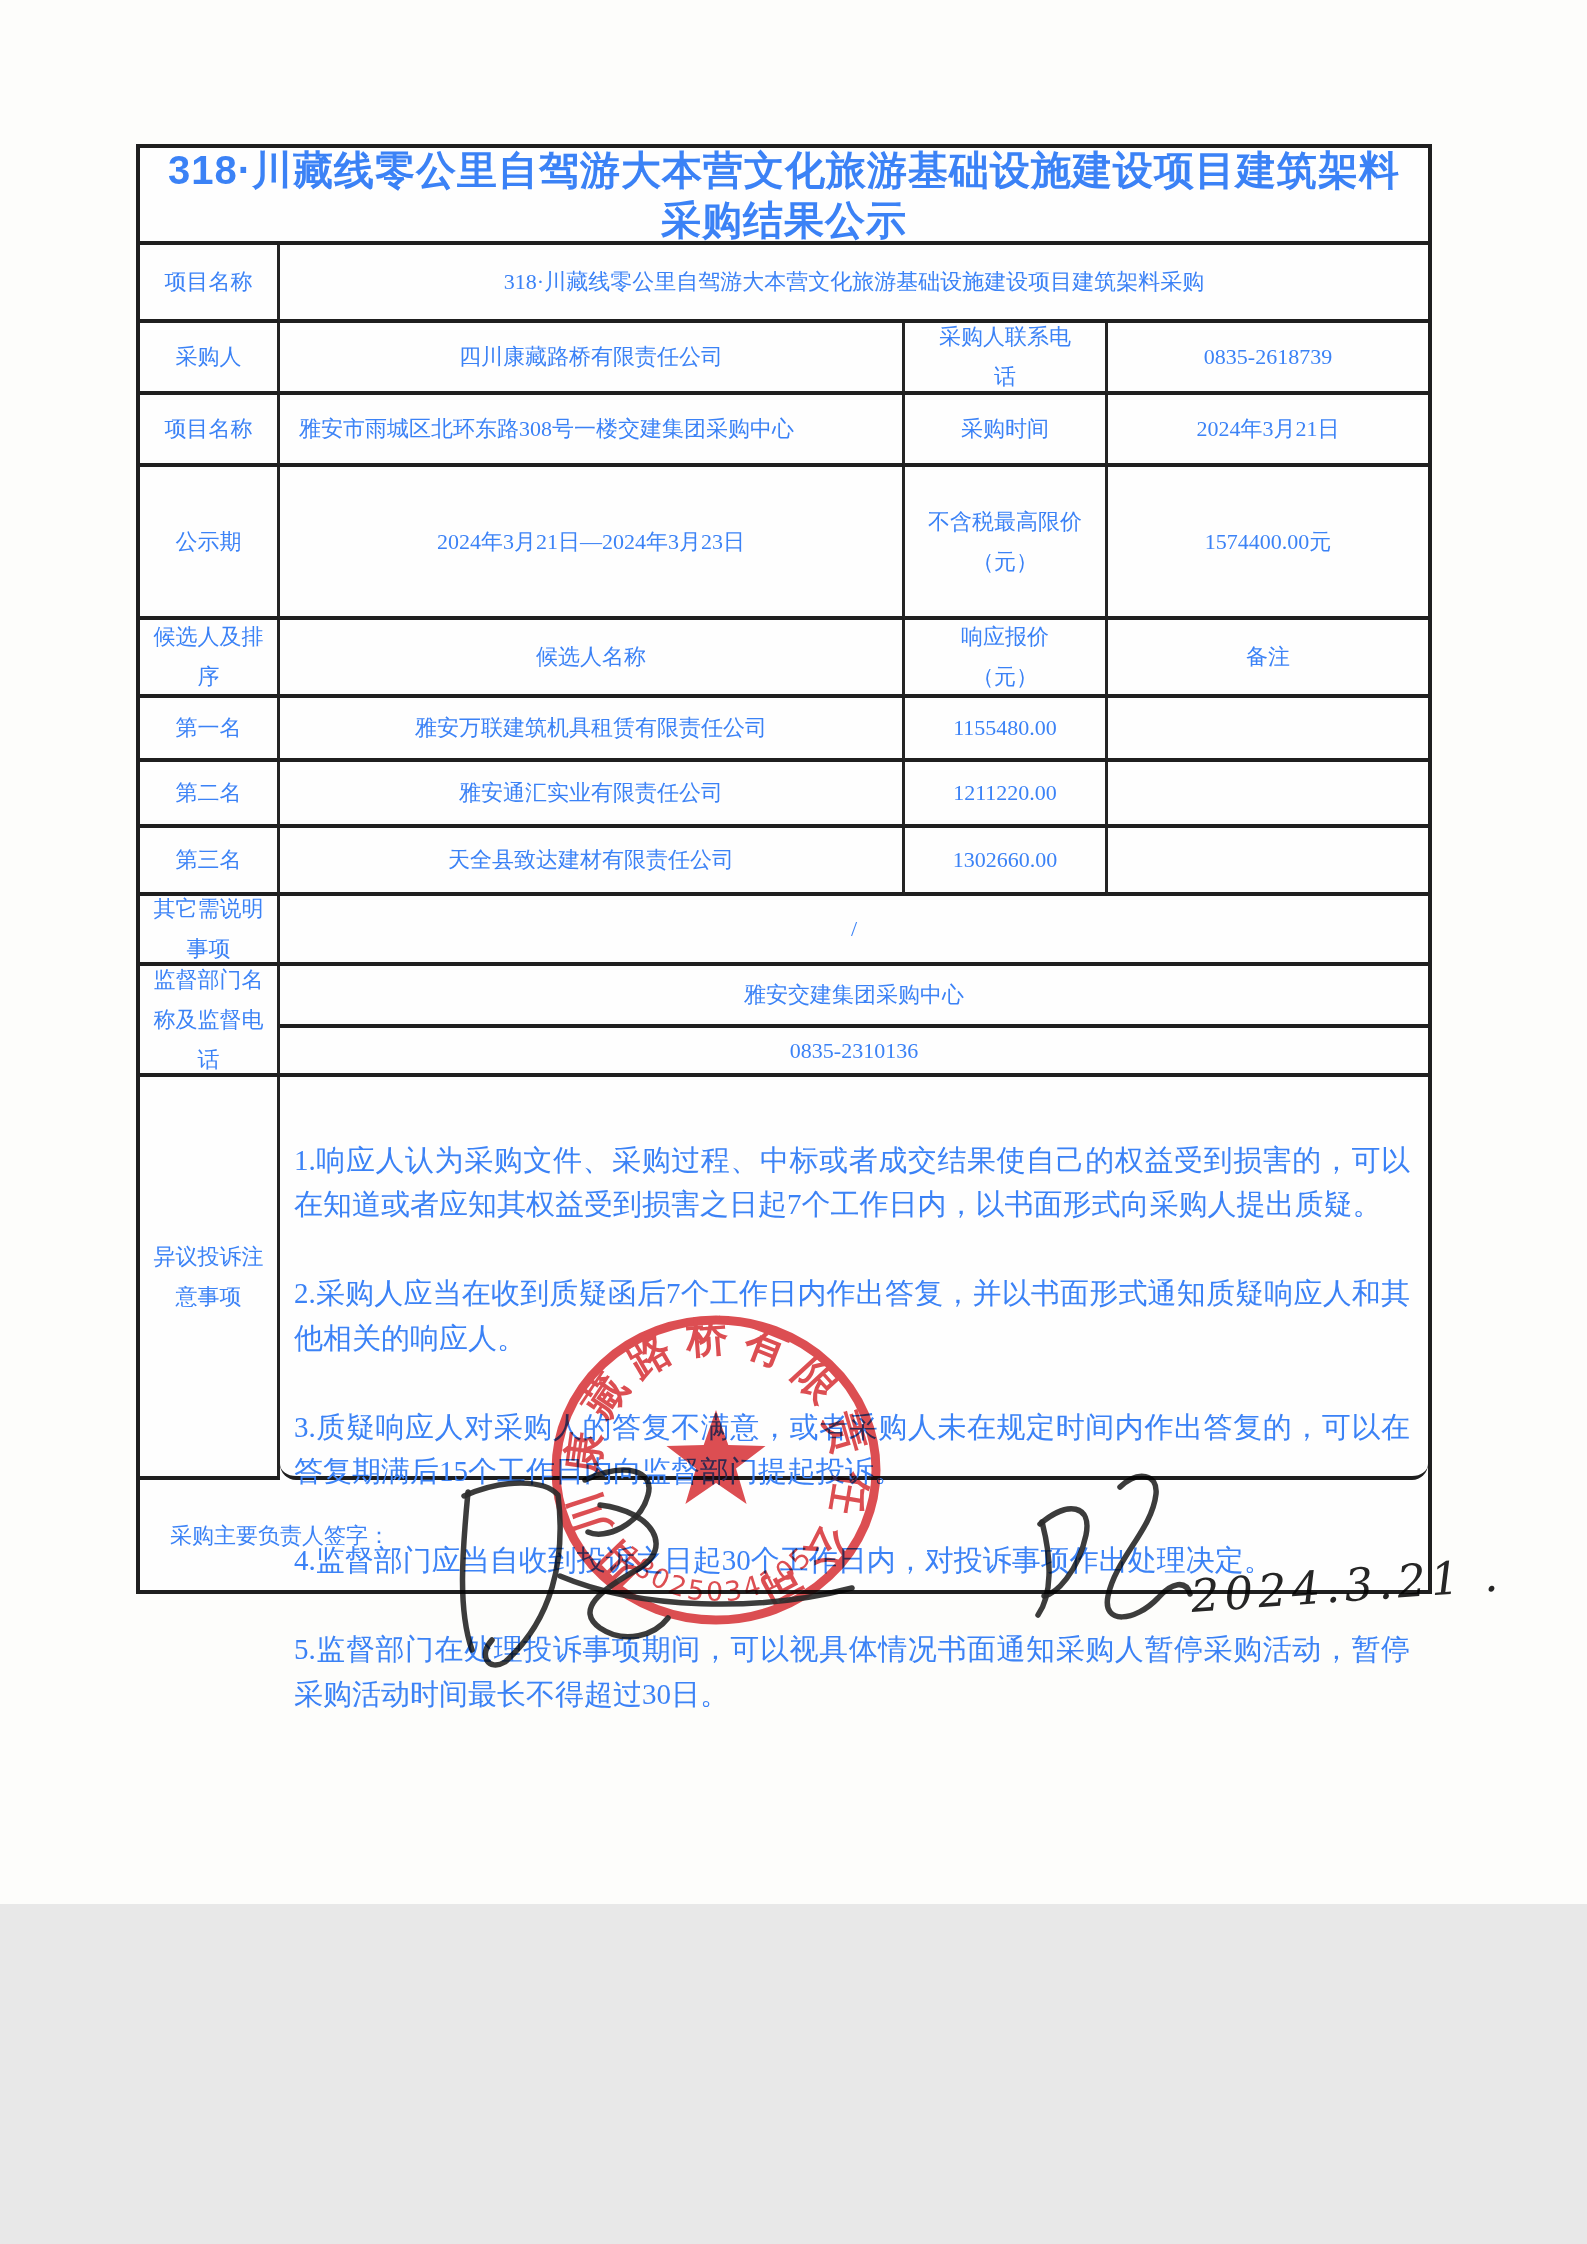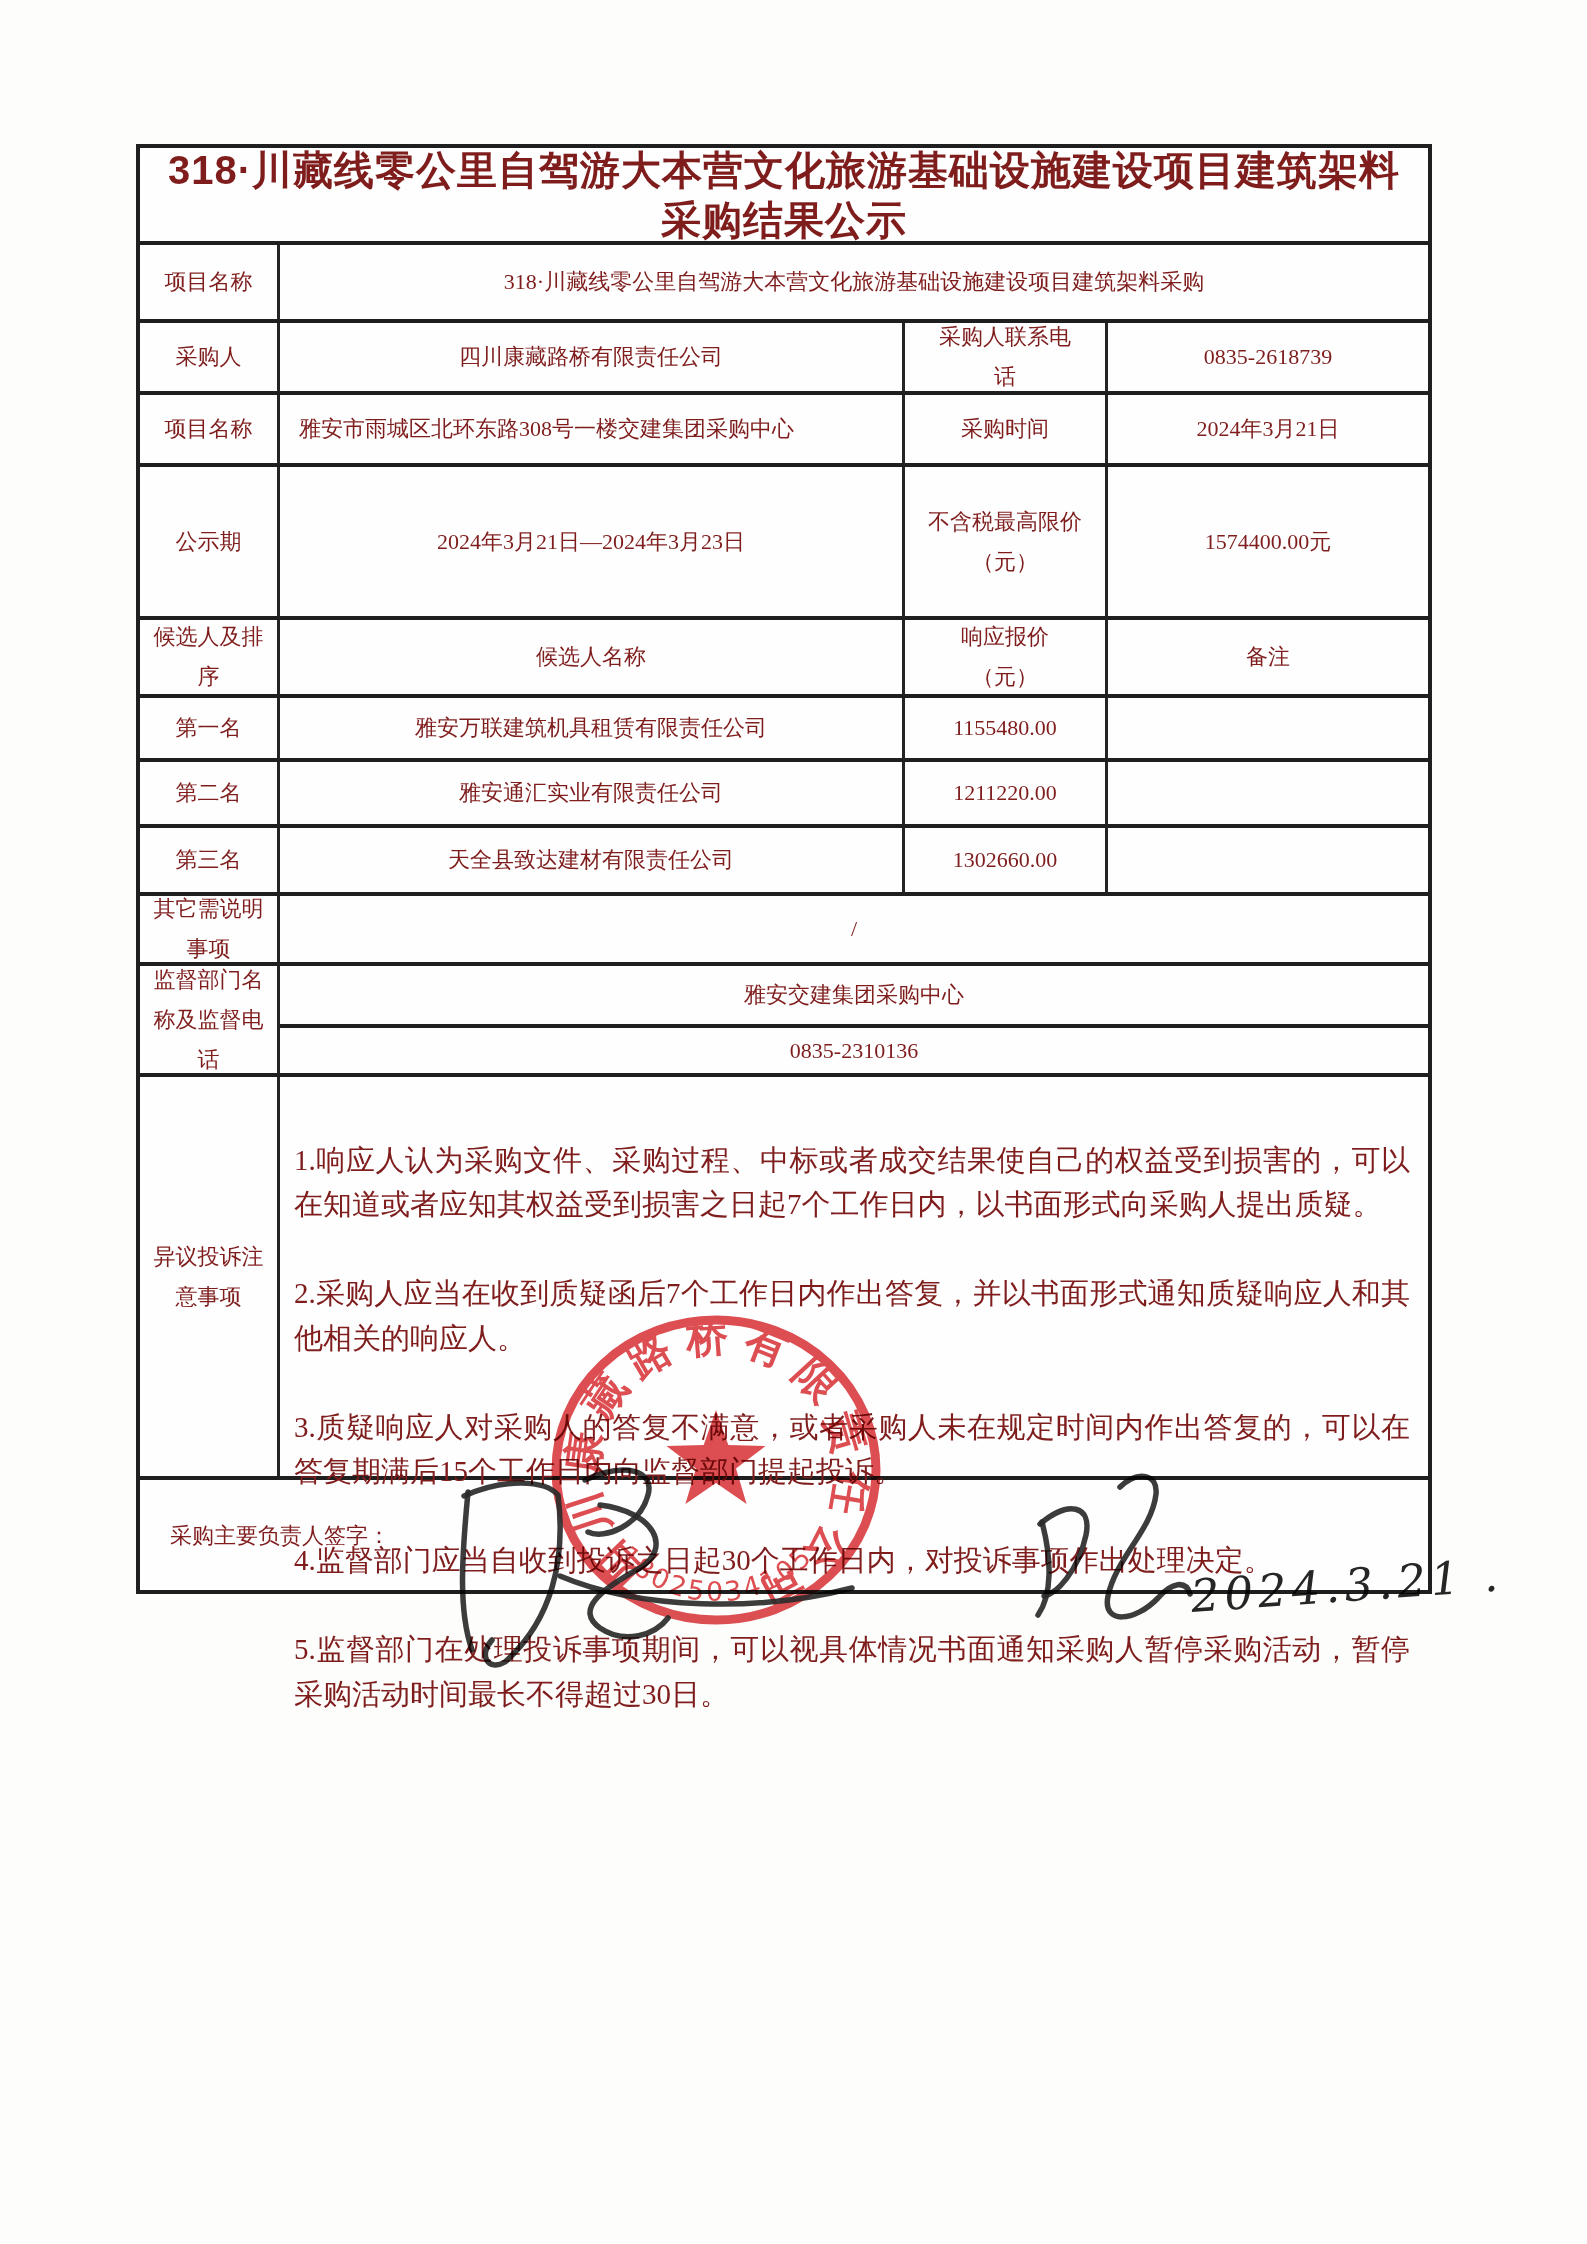--- a/index.html
+++ b/index.html
@@ -1,22 +1,22 @@
 <!DOCTYPE html>
 <html><head>
 <meta charset="utf-8">
 <style>
   html,body{margin:0;padding:0;background:#e8e8e8;}
   .page{
     position:relative;
-    width:1587px;height:2244px;
+    width:1587px;height:1904px;
     background:#fdfdfb;
     overflow:hidden;
     font-family:"Liberation Serif", serif;
-    color:#7f1d1d;
+    color:#3b82f6;
   }
   .doc-table{
     position:absolute;left:136px;top:144px;
     width:1296px;height:1450px;
     box-sizing:border-box;
     border:4px solid #1f1f1f;
     display:grid;
     grid-template-columns:140px 625px 203px 320px;
     grid-template-rows:97px 78px 72px 72px 153px 78px 64px 66px 68px 70px 62px 49px 403px 112px;
     background:#fefefe;
@@ -37,21 +37,21 @@
   .title-cell{
     flex-direction:column;
     font-family:"Liberation Sans", sans-serif;
     font-weight:700;font-size:40px;line-height:50px;
     letter-spacing:1px;
   }
   .notice-cell{
     display:block;
     text-align:justify;
     padding:16px 18px 8px 14px;
-    font-size:29px;line-height:44.5px;
+    font-size:29px;line-height:44.5px;border-radius:16px;
   }
   .notice-cell p{margin:0;text-align:justify;text-justify:inter-character;}
   .sign-cell{justify-content:flex-start;padding-left:30px;}
   .overlay{position:absolute;left:0;top:0;pointer-events:none;mix-blend-mode:multiply;}
   .ink{stroke:#2b2b2b;stroke-width:5.5;fill:none;stroke-linecap:round;stroke-linejoin:round;opacity:.92;}
   .stamp-red{opacity:.88;}
   .hand-date{
     font-family:"DejaVu Serif", serif;
     font-style:italic;font-size:45px;fill:#262626;letter-spacing:5px;
   }

